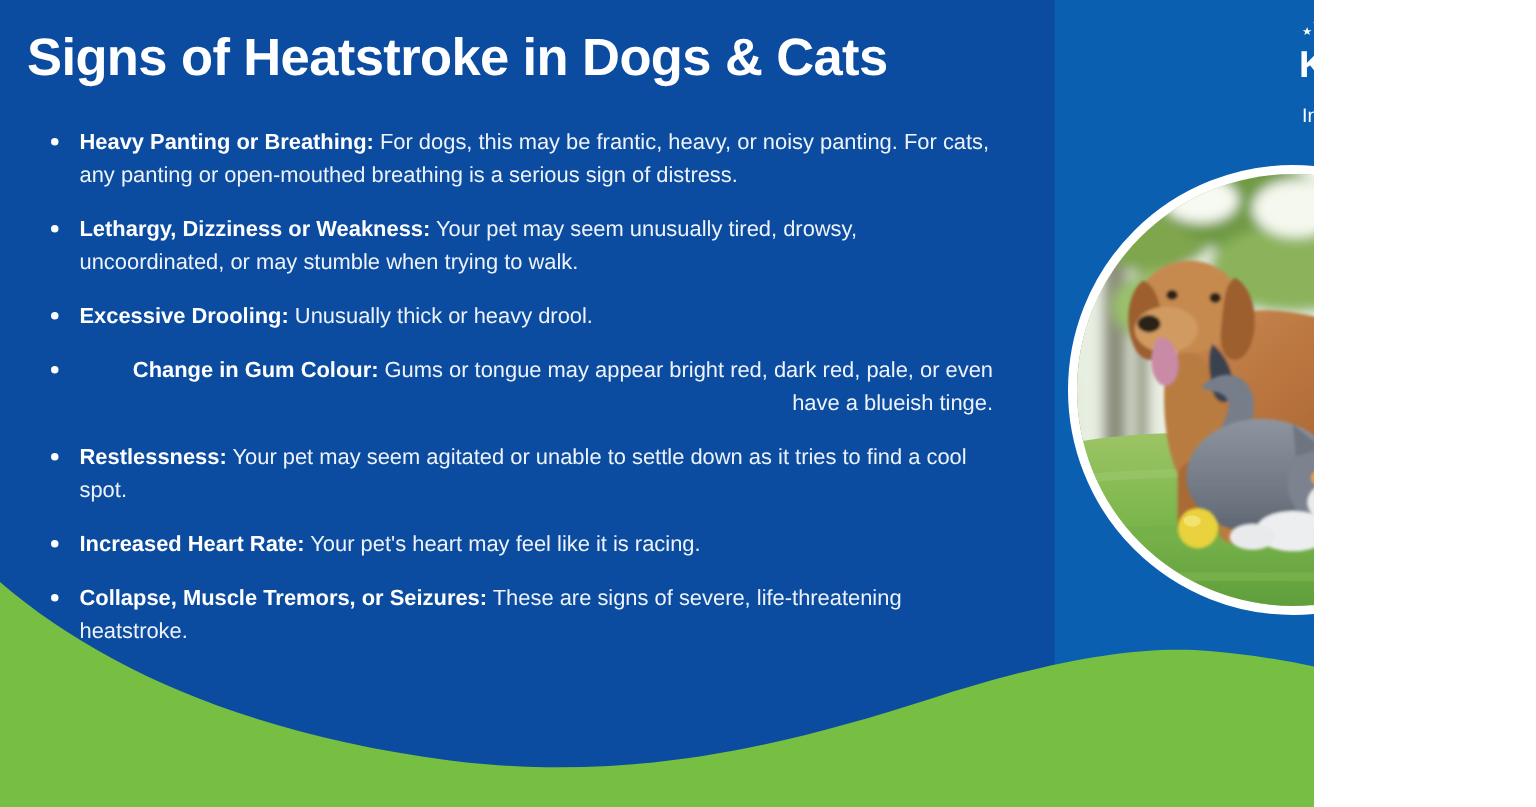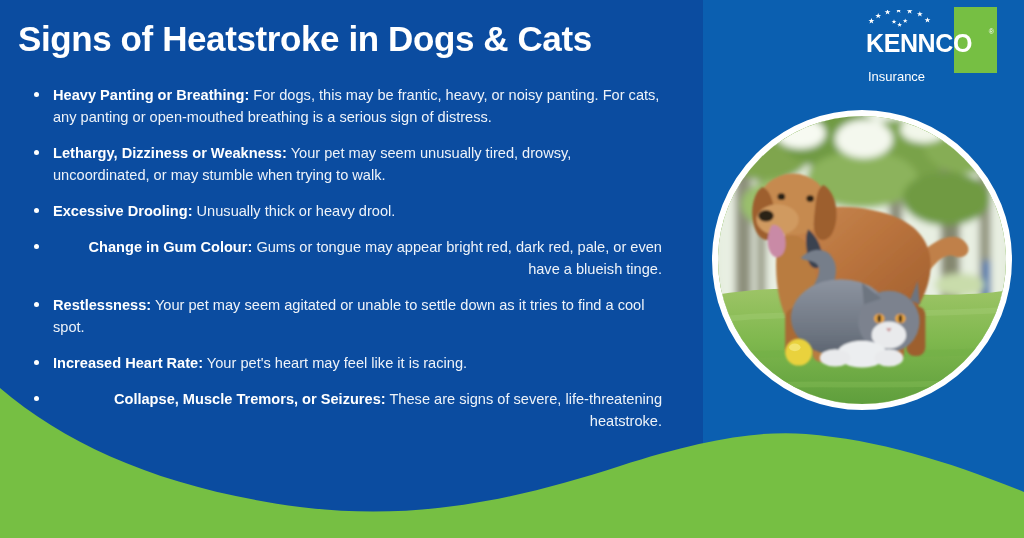--- a/index.html
+++ b/index.html
@@ -1,21 +1,21 @@
 <!DOCTYPE html>
 <html><head>
 <meta charset="utf-8">
 <title>Signs of Heatstroke in Dogs &amp; Cats</title>
 <style>
   html,body{margin:0;padding:0;background:#ffffff;}
   body{font-family:"Liberation Sans","DejaVu Sans",sans-serif;}
 
   #infographic{
     position:relative;
-    width:1024px;height:538px;
+    width:876px;height:538px;
     overflow:hidden;
     background:#0b4ca0;
   }
 
   
   .bg-left{
     position:absolute;left:0;top:0;width:703px;height:538px;
     background:#0b4ca0;
   }
   .bg-right{
@@ -46,21 +46,21 @@
     list-style:none;
   }
   .bullet-item{
     position:relative;
     padding-left:23px;
     margin-bottom:14px;
     color:#f2f6fb;
     font-size:14.6px;
     line-height:22px;
   }
-  .bullet-item:last-child{margin-bottom:0;text-align:right;}
+  .bullet-item:last-child{margin-bottom:0;}
   .bullet-dot{
     position:absolute;left:4px;top:8px;
     width:5px;height:5px;
     border-radius:50%;
     background:#ffffff;
   }
   .bullet-term{
     font-weight:bold;
     color:#ffffff;
   }

